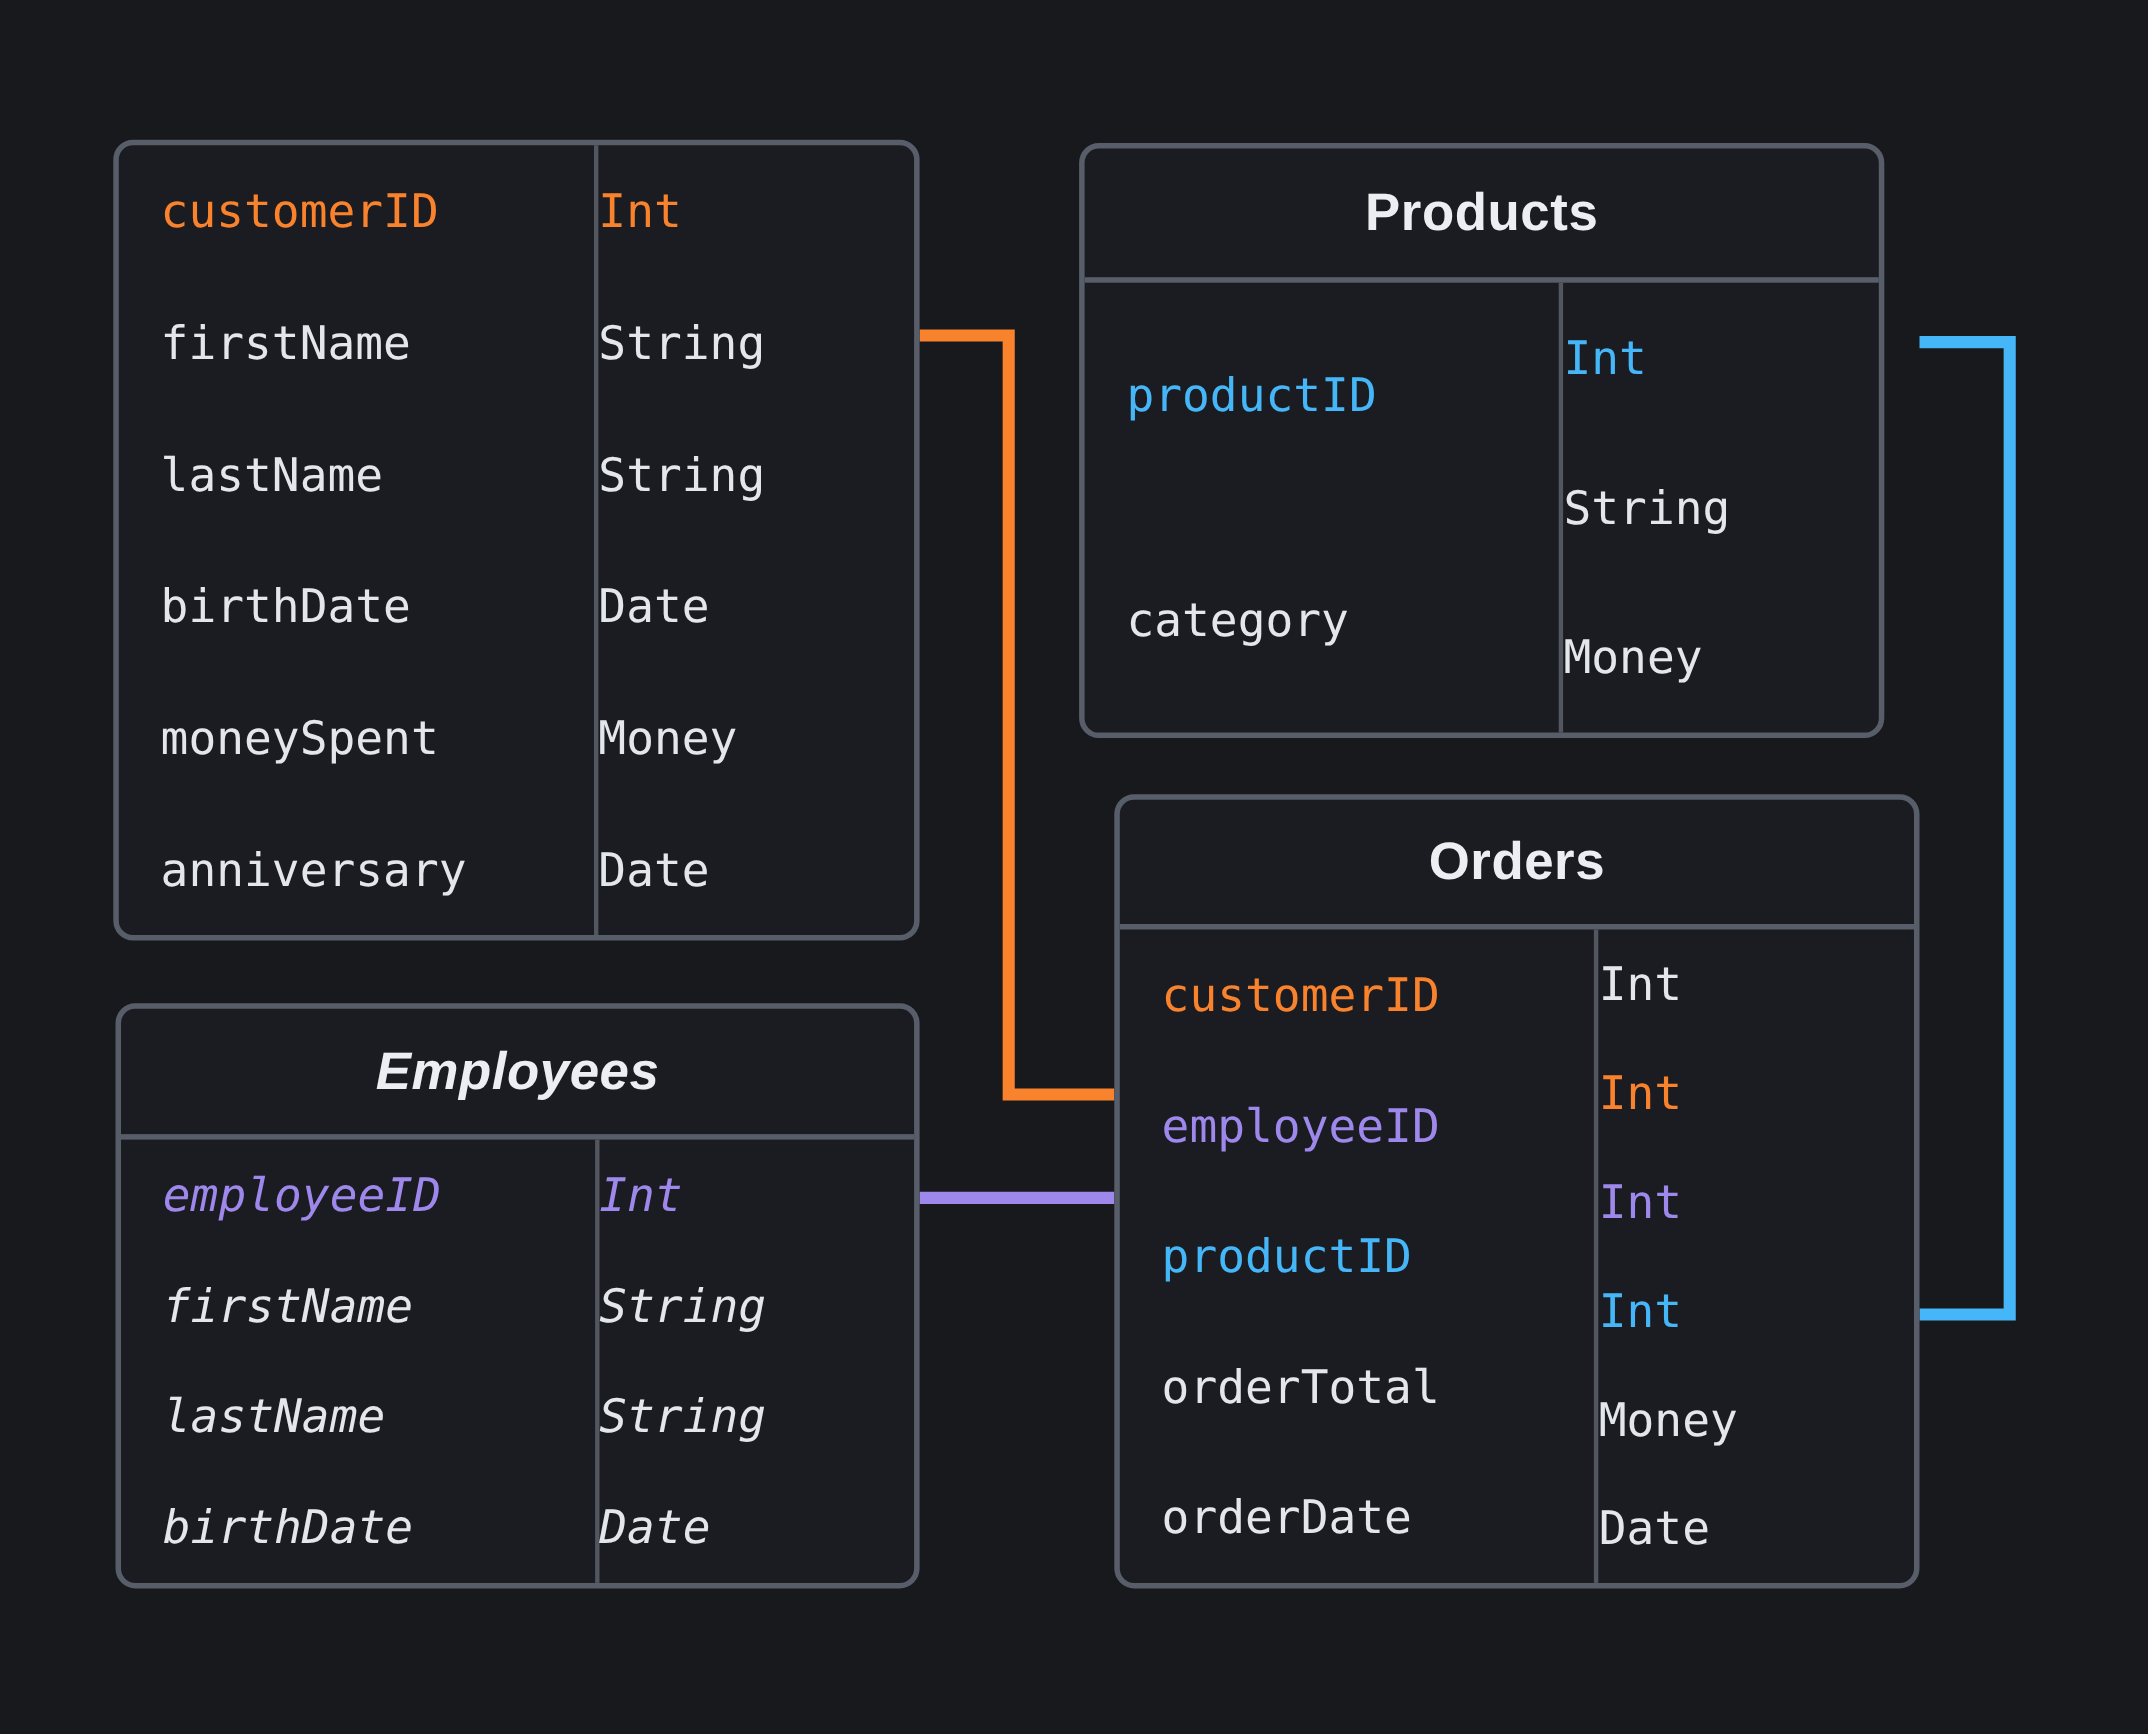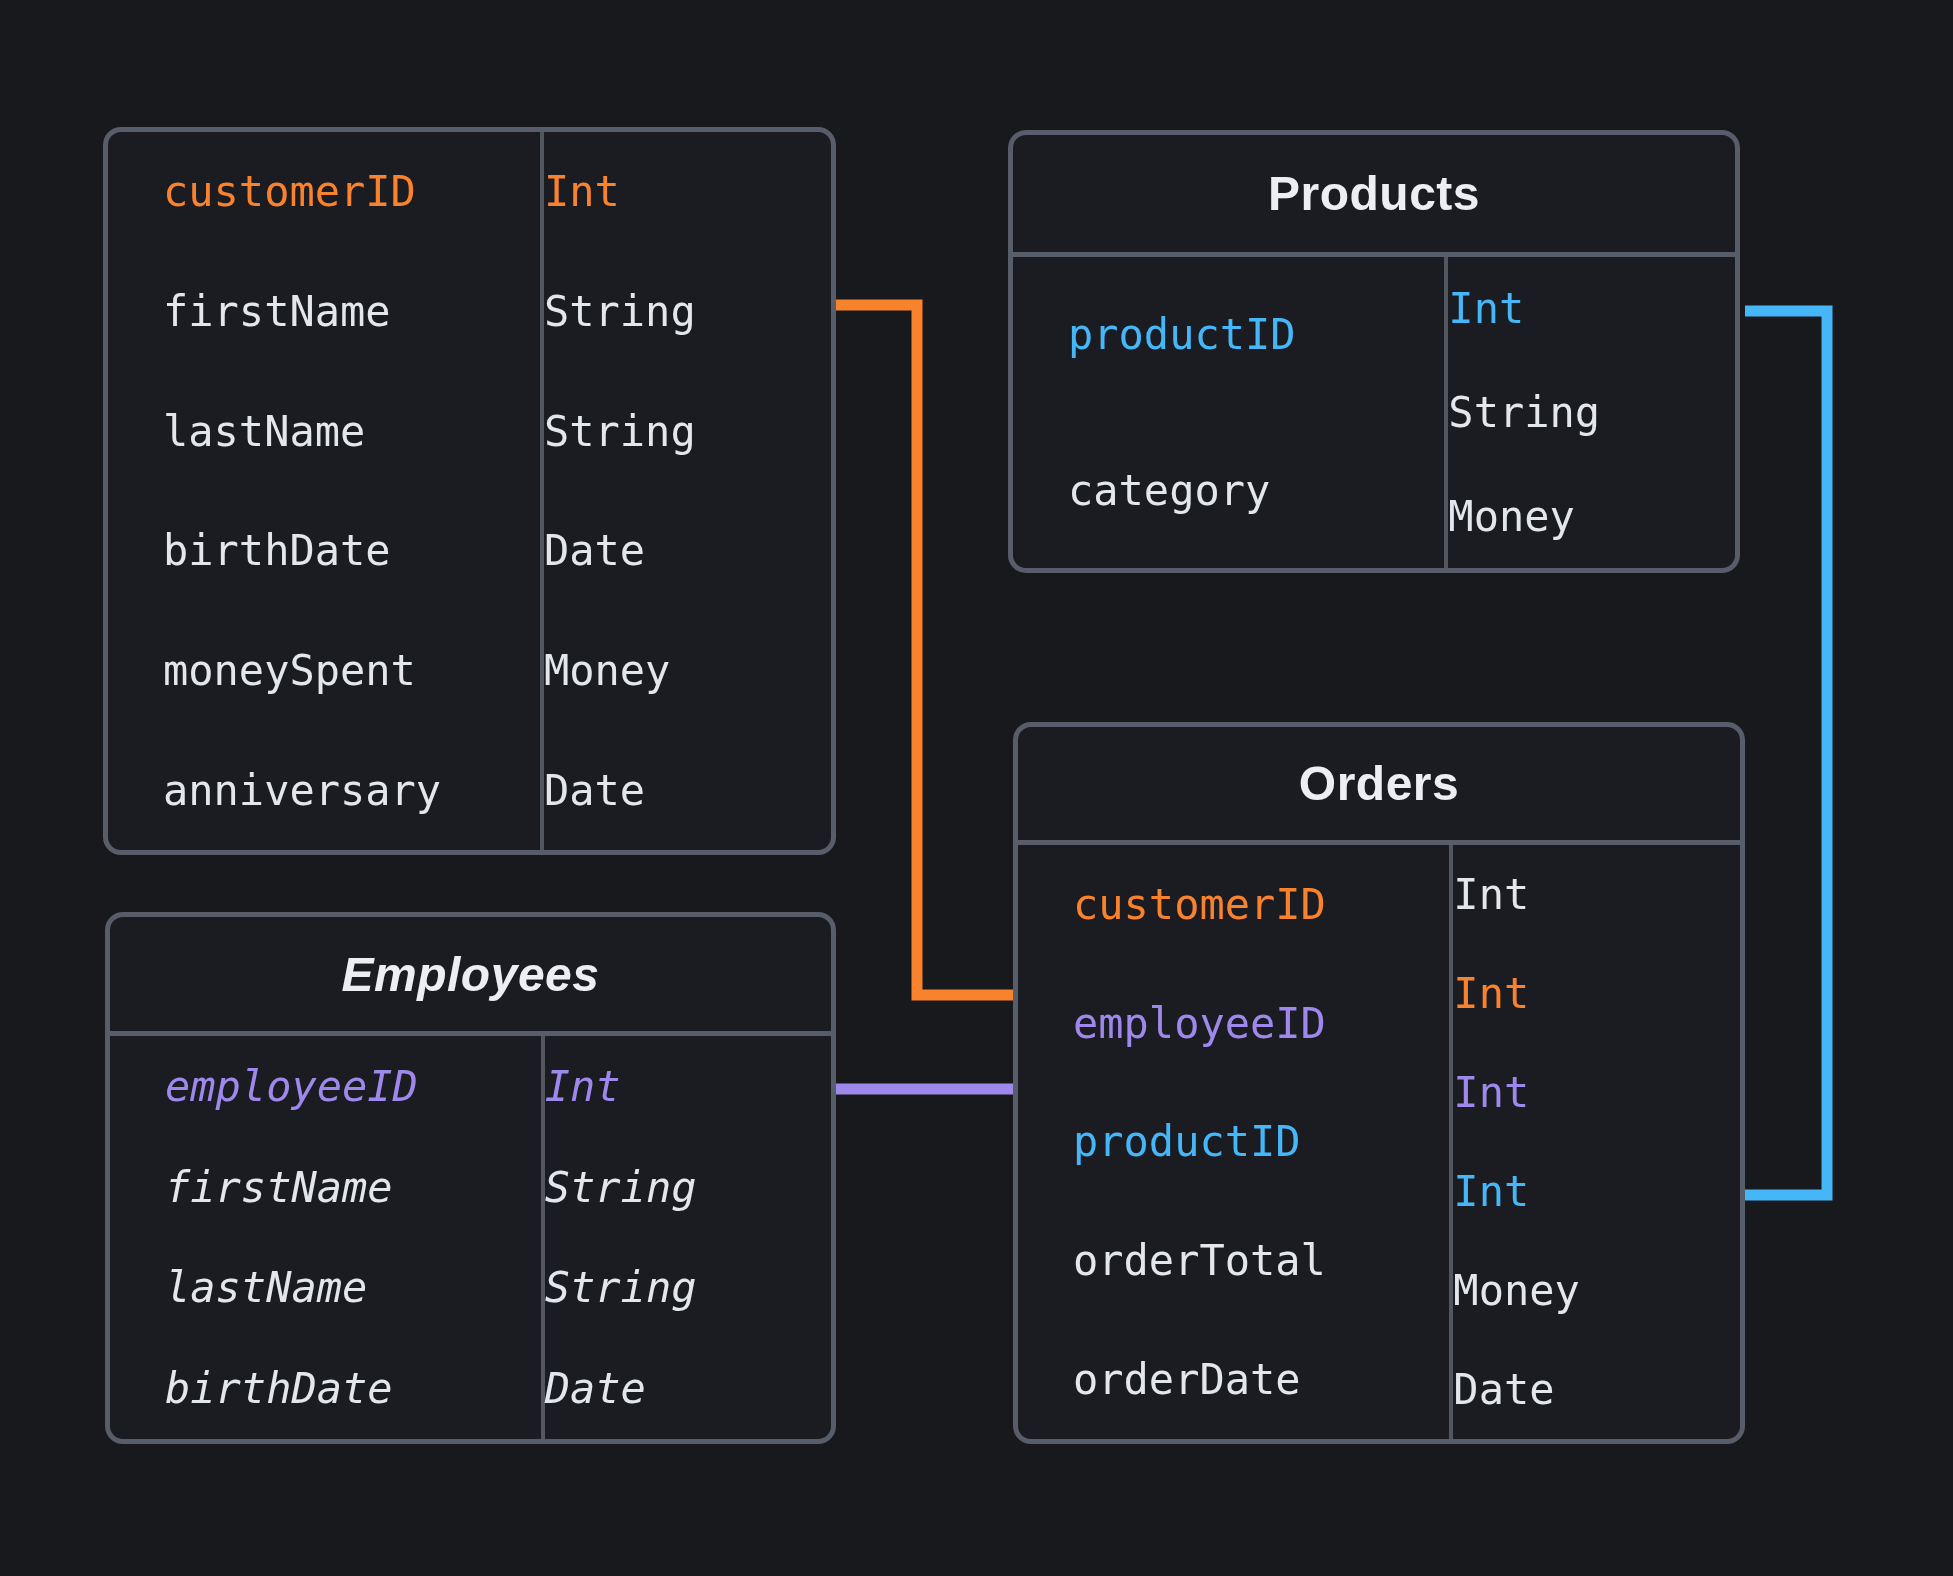--- a/index.html
+++ b/index.html
@@ -46,30 +46,30 @@
   .col{display:flex;flex-direction:column;}
   .col-names{width:60.3%;border-right:4px solid var(--divider);}
   .col-types{width:39.7%;}
   .cell{
     flex:1 1 0;
     display:flex;align-items:center;
     font-size:42px;
     color:var(--text);
     white-space:nowrap;
   }
-  .col-names .cell{padding-left:55px;}
+  .col-names .cell{padding-left:38px;}
   .col-types .cell{}
   .cell[data-color="orange"]{color:var(--orange);}
   .cell[data-color="blue"]{color:var(--blue);}
   .cell[data-color="purple"]{color:var(--purple);}
 
   
   #tbl-customers{left:103px;top:127px;width:733px;height:728px;}
   #tbl-customers .t-header{height:123px;}
-  #tbl-products{left:1008px;top:130px;width:732px;height:443px;}
+  #tbl-products{left:981px;top:130px;width:732px;height:541px;}
   #tbl-products .t-header{height:122px;}
   #tbl-employees{left:105px;top:912px;width:731px;height:532px;font-style:italic;}
   #tbl-employees .t-header{height:119px;}
   #tbl-orders{left:1013px;top:722px;width:732px;height:722px;}
   #tbl-orders .t-header{height:118px;text-align:center;}
 
   .fk{fill:none;stroke-width:11px;stroke-linejoin:miter;}
   .fk-orange{stroke:var(--orange);}
   .fk-purple{stroke:var(--purple);}
   .fk-blue{stroke:var(--blue);}

